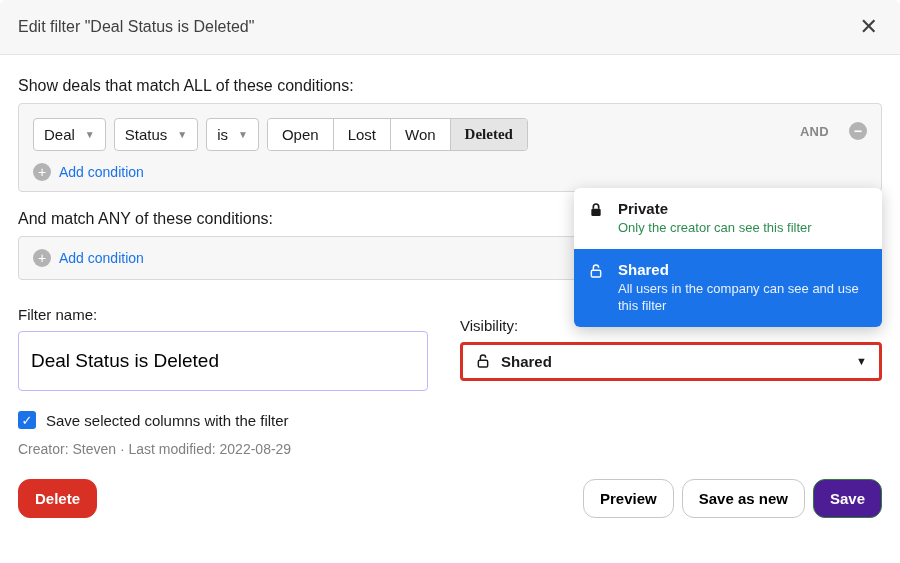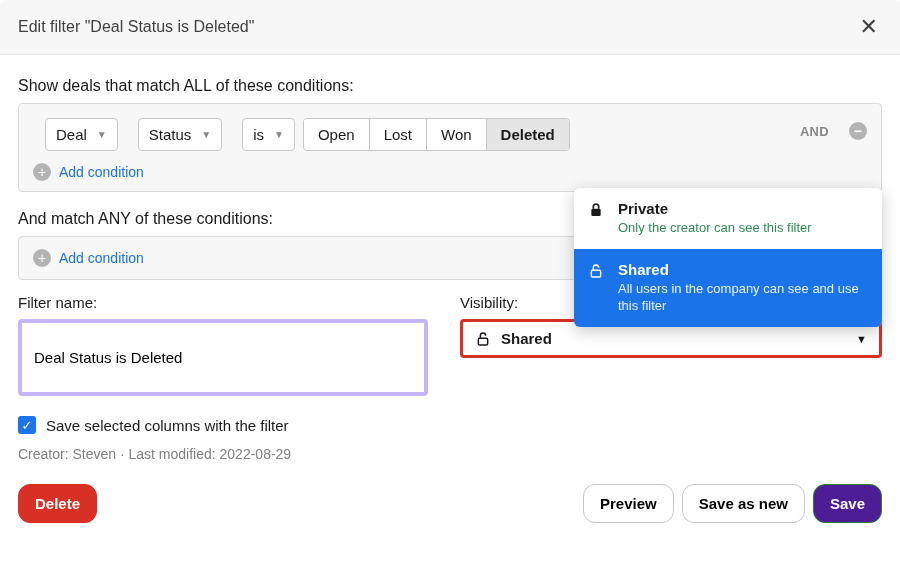--- a/index.html
+++ b/index.html
@@ -4,35 +4,35 @@
 <style>
   * { box-sizing: border-box; font-family: -apple-system, BlinkMacSystemFont, "Segoe UI", Helvetica, Arial, sans-serif; }
   body { margin: 0; width: 900px; height: 563px; background: #fff; color: #1a1a1a; position: relative; }
   .modal-header { display: flex; align-items: center; justify-content: space-between; padding: 12px 18px; border-bottom: 1px solid #e5e5e5; background: #f7f7f7; border-radius: 6px 6px 0 0; }
   .modal-title { font-size: 16px; font-weight: 400; color: #404040; }
   .close-btn { background:none; border:none; font-size:22px; color:#404040; cursor:pointer; padding:4px; line-height:1; }
   .content { padding: 16px 18px 12px 18px; }
   .section-label { font-size: 16px; margin: 6px 0 8px 0; font-weight: 400; }
   .cond-box { border: 1px solid #d9d9d9; border-radius: 4px; background: #f7f7f7; padding: 14px 14px 10px 14px; position: relative; }
   .cond-row { display:flex; align-items:center; gap:8px; }
-  .select { display:inline-flex; align-items:center; gap:10px; background:#fff; border:1px solid #c7c7c7; border-radius:4px; padding:7px 10px; font-size:15px; cursor:pointer; white-space:nowrap;margin-left:12px; }
+  .select { display:inline-flex; align-items:center; gap:10px; background:#fff; border:1px solid #c7c7c7; border-radius:4px; padding:7px 10px; font-size:15px; cursor:pointer; white-space:nowrap; }
   .caret { font-size:10px; color:#888; }
   .seg-group { display:flex; border:1px solid #c7c7c7; border-radius:4px; overflow:hidden; }
   .seg { background:#fff; padding:7px 14px; font-size:15px; border-right:1px solid #c7c7c7; cursor:pointer; }
   .seg:last-child { border-right:none; }
-  .seg.selected { background:#e5e5e5; font-weight:600; }
+  .seg.selected { background:#e5e5e5; font-weight:600;font-family:Liberation Serif, serif; }
   .and-badge { position:absolute; right:14px; top:18px; display:flex; align-items:center; gap:20px; color:#888; font-size:13px; font-weight:600; letter-spacing:0.3px; }
   .minus-circle { width:18px; height:18px; border-radius:50%; background:#b3b3b3; color:#fff; display:inline-flex; align-items:center; justify-content:center; font-size:14px; line-height:1; cursor:pointer; }
   .add-cond { display:flex; align-items:center; gap:8px; color:#1a73e8; font-size:14px; margin-top:12px; cursor:pointer; }
   .plus-circle { width:18px; height:18px; border-radius:50%; background:#b3b3b3; color:#fff; display:inline-flex; align-items:center; justify-content:center; font-size:14px; line-height:1; }
   .cond-box.empty { padding: 12px 14px; }
-  .row2 { display:flex; gap:20px; margin-top:14px; }
+  .row2 { display:flex; gap:20px; margin-top:26px;align-items:center; }
   .col { flex:1; }
   .field-label { font-size:15px; margin-bottom:8px; }
-  .text-input { width:100%; max-width:410px; padding:26px 12px; font-size:15px; border:4px solid #c4b5fd; border-radius:4px; }
+  .text-input { width:100%; max-width:410px; padding:18px 12px; font-size:19px; border:1px solid #c4b5fd; border-radius:4px; }
   .vis-select { border:3px solid #d93025; border-radius:4px; padding:8px 12px; display:flex; align-items:center; gap:10px; justify-content:space-between; cursor:pointer; }
   .vis-left { display:flex; align-items:center; gap:10px; font-size:15px; font-weight:600; }
   .vis-caret { font-size:11px; }
   .check-row { display:flex; align-items:center; gap:10px; margin-top:20px; font-size:15px; }
   .checkbox { width:18px; height:18px; background:#1a73e8; border-radius:3px; display:inline-flex; align-items:center; justify-content:center; color:#fff; font-size:13px; cursor:pointer; }
   .meta { color:#808080; font-size:14px; margin-top:12px; }
   .footer { display:flex; justify-content:space-between; align-items:center; padding:10px 18px 14px 18px; }
   .btn { padding:10px 16px; font-size:15px; border-radius:12px; border:1px solid #c7c7c7; background:#fff; cursor:pointer; font-weight:600; }
   .btn.delete { background:#d93025; color:#fff; border-color:#d93025; }
   .btn.save { background:#4c1d95; color:#fff; border-color:#2e7d32; }

